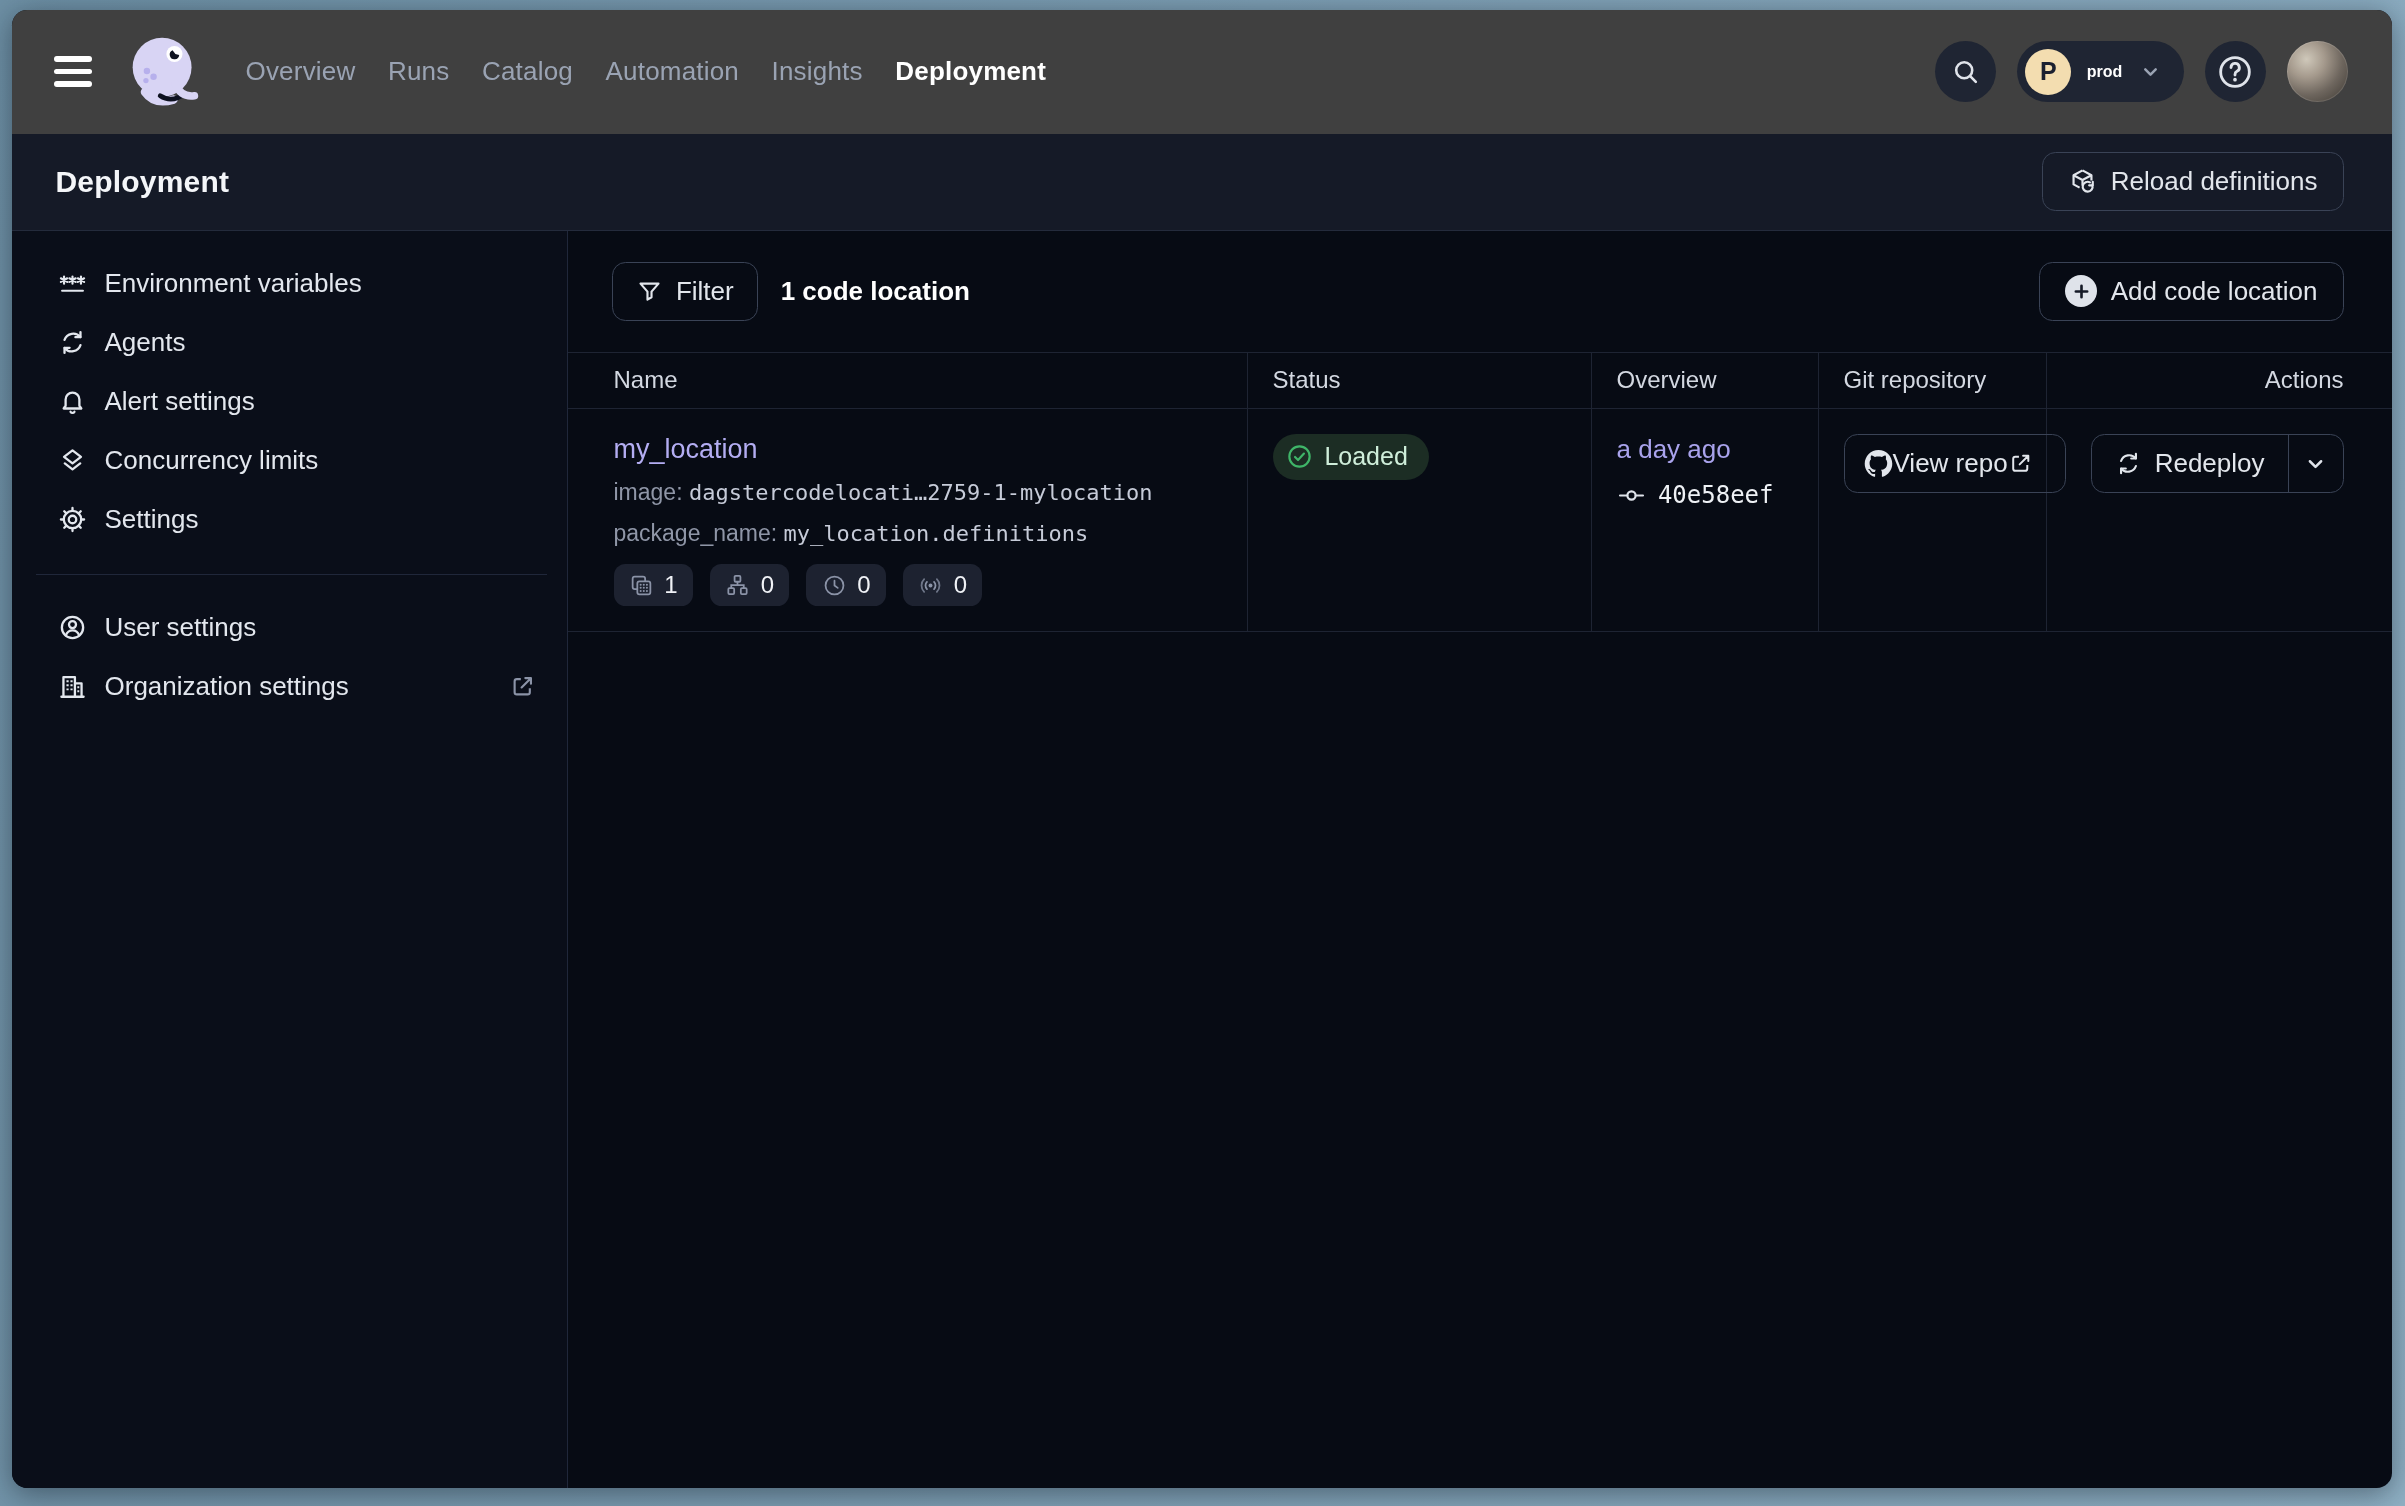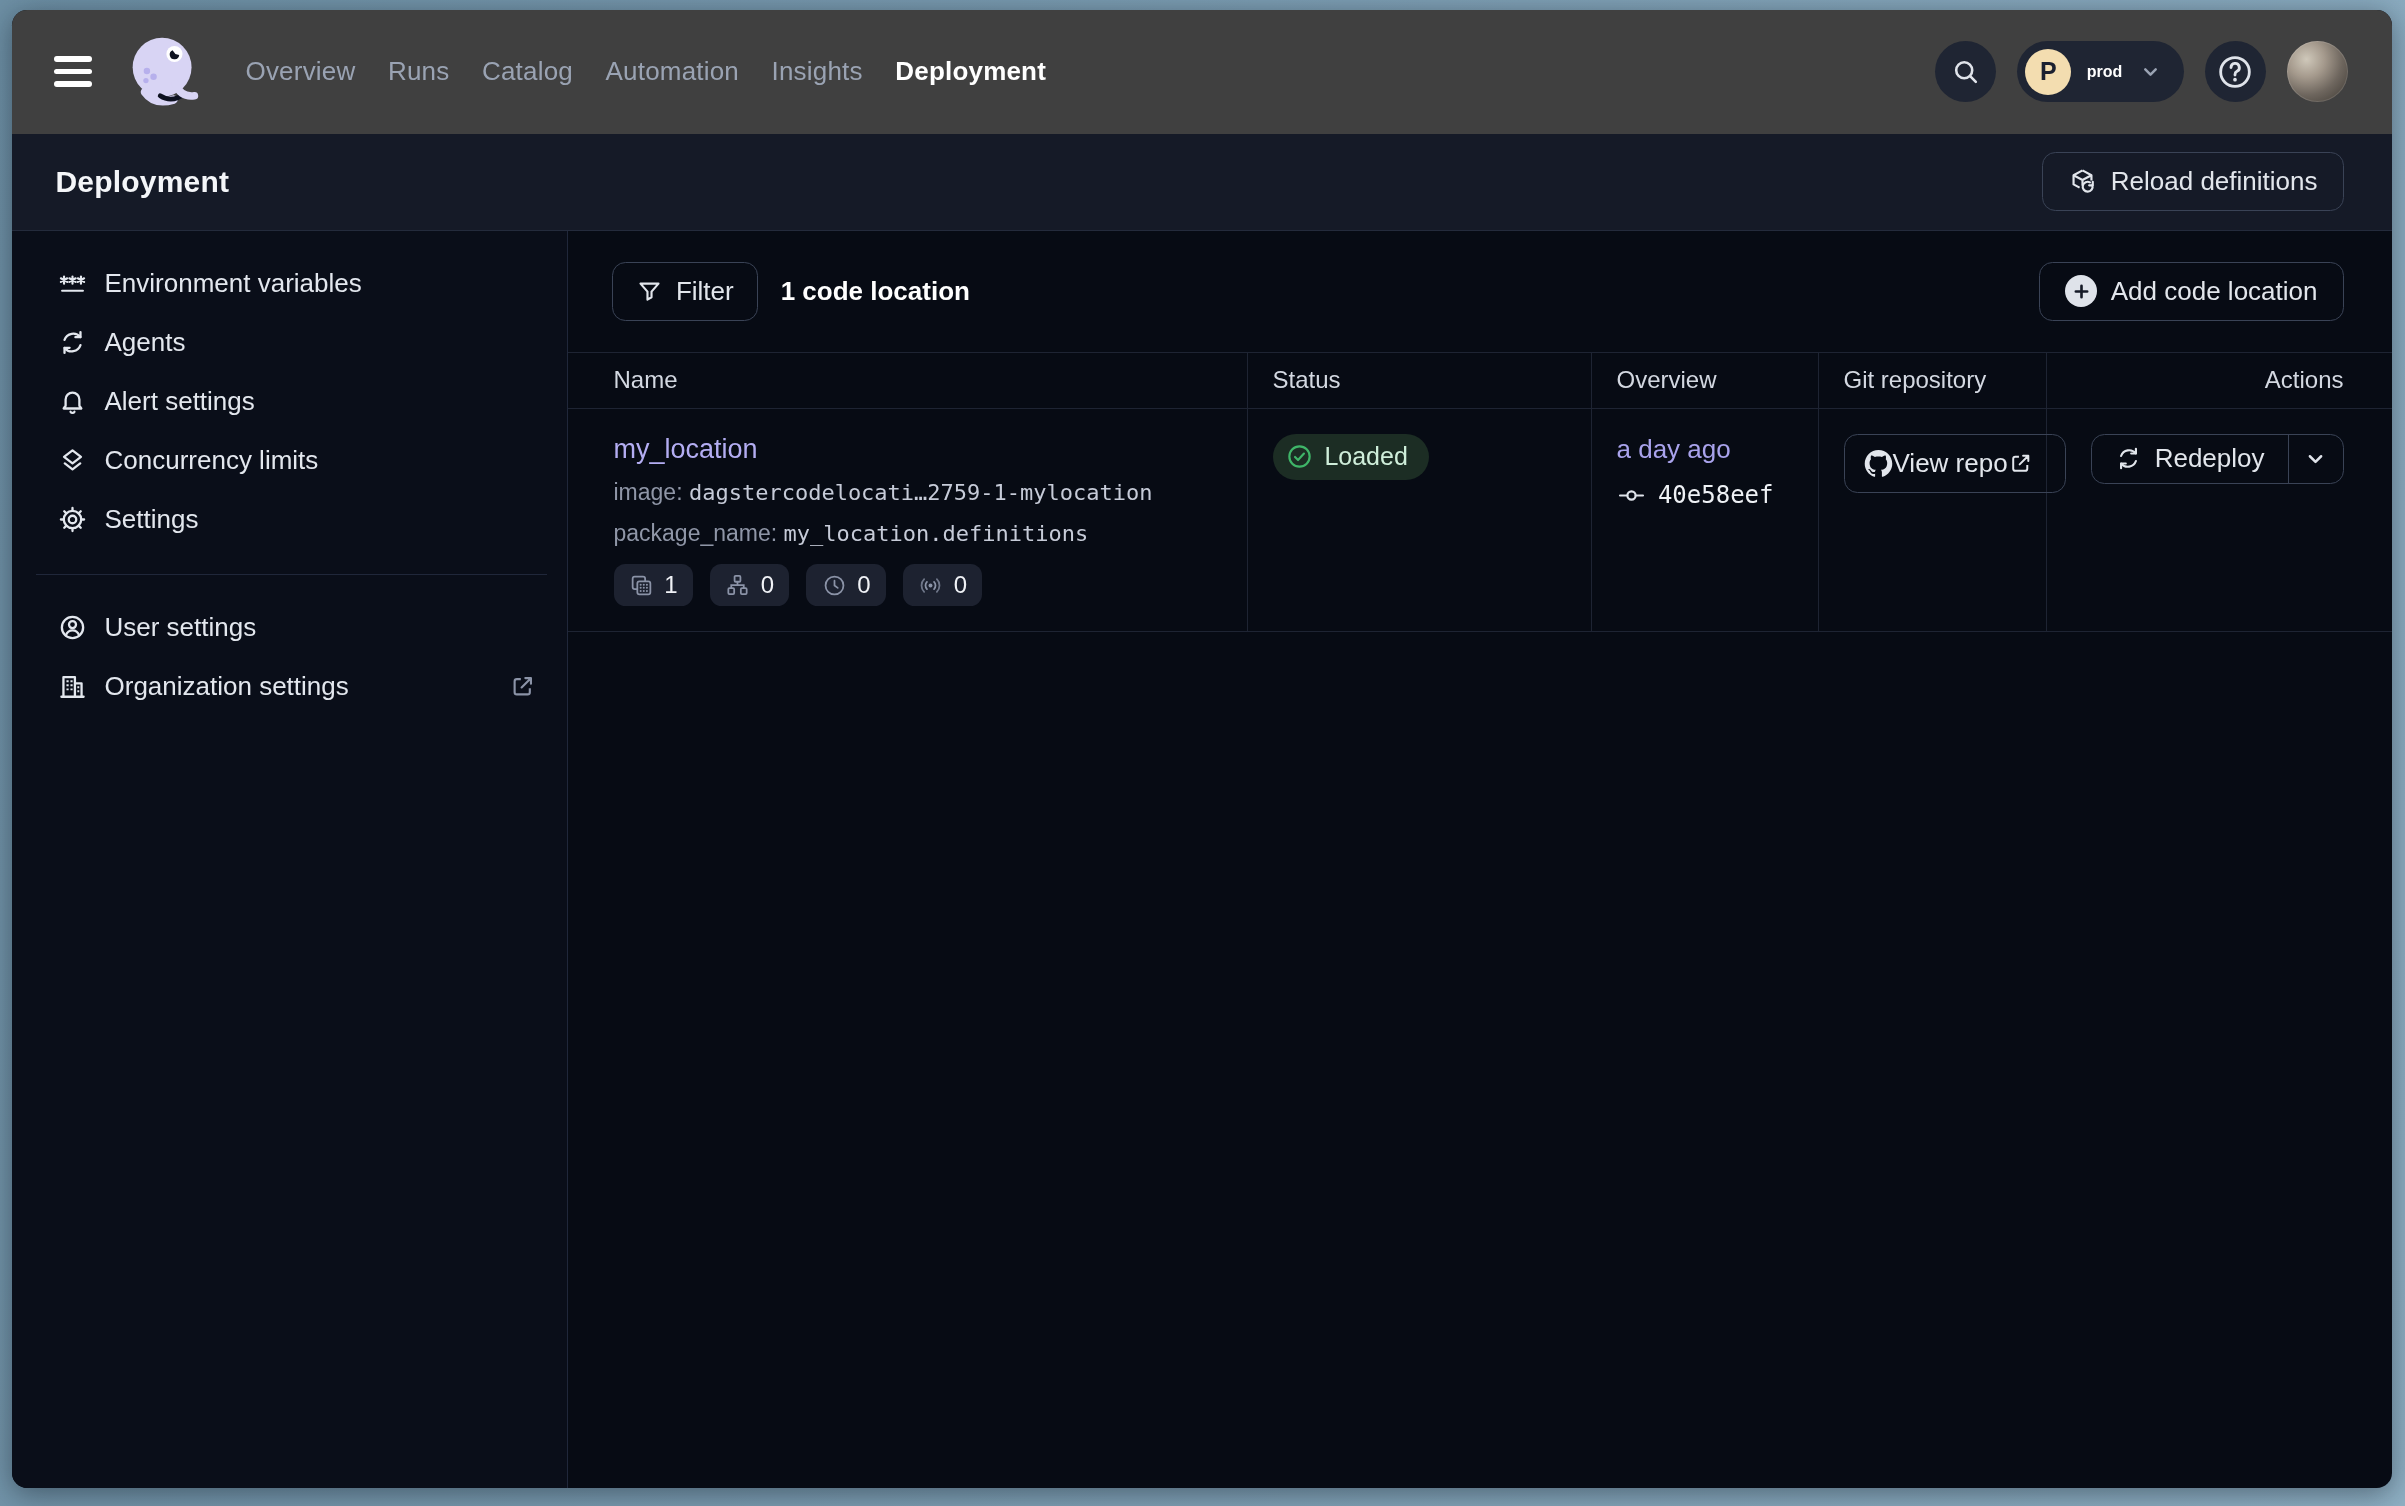--- a/index.html
+++ b/index.html
@@ -136,21 +136,21 @@
   .status-pill {
     display: inline-flex; align-items: center; gap: 10.5px;
     height: 46px; border-radius: 23px; background: #1c2d24;
     padding: 0 21px 0 12.4px; color: #cfeeda; font-size: 25px;
   }
   .status-pill svg { color: #3fb568; }
   .updated-link { font-size: 26px; color: #a9a3ec; cursor: pointer; display: inline-block; }
   .commit-line { margin-top: 16.3px; display: flex; align-items: center; gap: 12.4px; color: #dfe3ea; }
   .commit-line .hash { font-family: "DejaVu Sans Mono", monospace; font-size: 24px; color: #eef1f5; }
   .repo-btn { min-width: 222px; gap: 0; padding: 0 19px; }
-  .split-btn { display: inline-flex; border: 1px solid #3a4356; border-radius: 13.4px; height: 50px; }
+  .split-btn { display: inline-flex; border: 1px solid #3a4356; border-radius: 13.4px; height: 59px; }
   .split-main {
     display: inline-flex; align-items: center; gap: 12.4px;
     padding: 0 23px; font-size: 26px; color: #e2e6ec; cursor: pointer;
   }
   .split-caret {
     width: 55px; display: flex; align-items: center; justify-content: center;
     border-left: 1px solid #3a4356; color: #dfe3ea; cursor: pointer;
   }
   .row-actions { display: flex; align-items: flex-start; }
   svg { display: block; }

